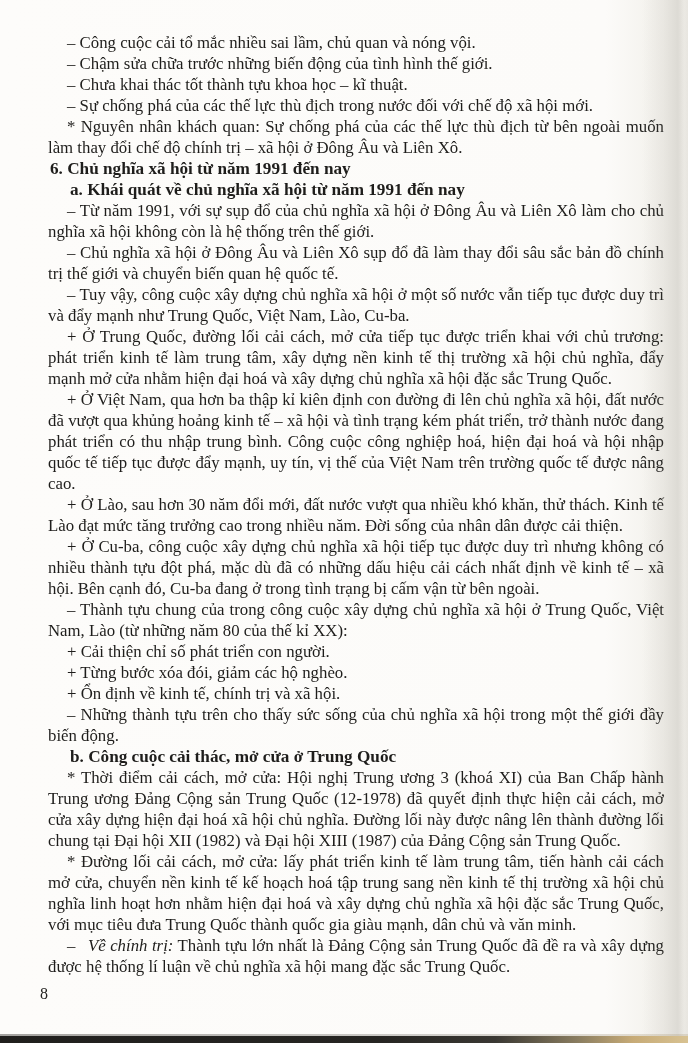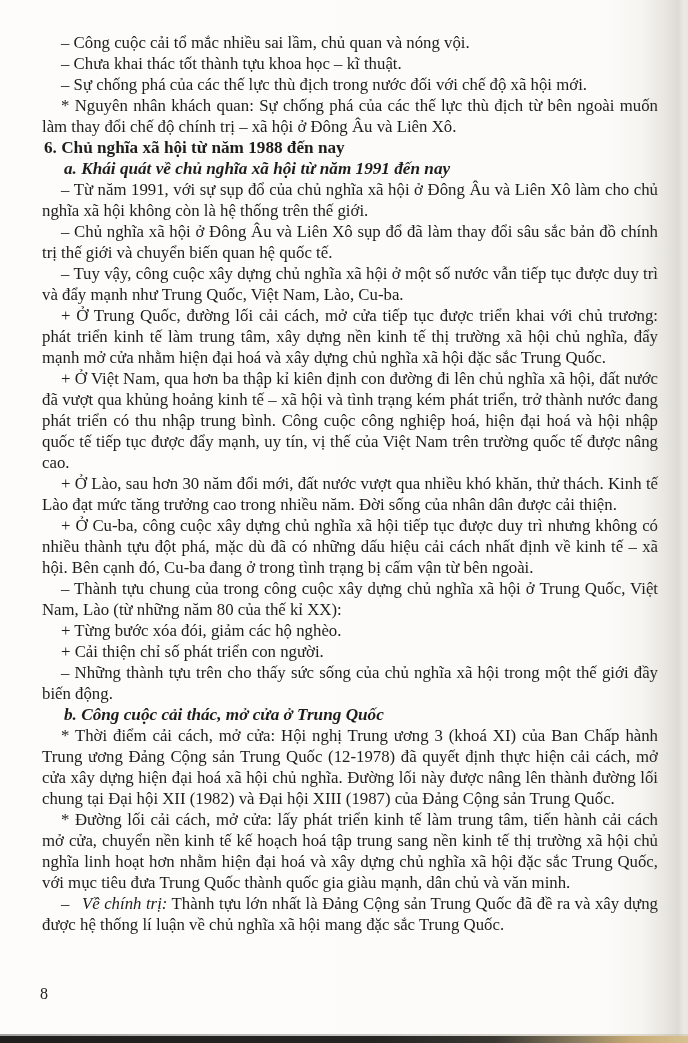--- a/index.html
+++ b/index.html
@@ -15,41 +15,40 @@
     font-family: "Liberation Serif", "DejaVu Serif", serif;
     color: #1e1d1b;
   }
   .page {
     position: absolute;
     inset: 0;
     background: linear-gradient(to right, #fdfcfa 0%, #fcfbf9 88%, #f3f1ec 96%, #f6f4ef 100%);
   }
   .content {
     position: absolute;
-    left: 42px;
+    left: 48px;
     top: 32px;
     width: 616px;
   }
   .content p {
     margin: 0;
     font-size: 16.8px;
     line-height: 21px;
   }
   p.para {
     text-align: justify;
     text-indent: 19px;
   }
   p.h1 {
     font-weight: bold;
     font-size: 17.2px;
     text-indent: 2px;
   }
   p.h2 {
     font-weight: bold;
-    font-style: italic;
     font-size: 17.2px;
     text-indent: 22px;
   }
   .em-lead {
     font-style: italic;
     margin-left: 8px;
   }
   .page-num {
     position: absolute;
     left: 40px;
@@ -96,35 +95,37 @@
       rgba(120,117,110,0.35) 60%,
       rgba(170,150,110,0.25) 100%);
   }
 </style>
 </head>
 <body>
 
 <div class="page">
   <div class="content" id="doc-body">
       <p class="para">– Công cuộc cải tổ mắc nhiều sai lầm, chủ quan và nóng vội.</p>
+      <p class="para">– Chậm sửa chữa trước những biến động của tình hình thế giới.</p>
       <p class="para">– Chưa khai thác tốt thành tựu khoa học – kĩ thuật.</p>
       <p class="para">– Sự chống phá của các thế lực thù địch trong nước đối với chế độ xã hội mới.</p>
       <p class="para">* Nguyên nhân khách quan: Sự chống phá của các thế lực thù địch từ bên ngoài muốn làm thay đổi chế độ chính trị – xã hội ở Đông Âu và Liên Xô.</p>
-      <p class="h1">6. Chủ nghĩa xã hội từ năm 1988 đến nay</p>
+      <p class="h1">6. Chủ nghĩa xã hội từ năm 1991 đến nay</p>
       <p class="h2">a. Khái quát về chủ nghĩa xã hội từ năm 1991 đến nay</p>
       <p class="para">– Từ năm 1991, với sự sụp đổ của chủ nghĩa xã hội ở Đông Âu và Liên Xô làm cho chủ nghĩa xã hội không còn là hệ thống trên thế giới.</p>
       <p class="para">– Chủ nghĩa xã hội ở Đông Âu và Liên Xô sụp đổ đã làm thay đổi sâu sắc bản đồ chính trị thế giới và chuyển biến quan hệ quốc tế.</p>
       <p class="para">– Tuy vậy, công cuộc xây dựng chủ nghĩa xã hội ở một số nước vẫn tiếp tục được duy trì và đẩy mạnh như Trung Quốc, Việt Nam, Lào, Cu-ba.</p>
       <p class="para">+ Ở Trung Quốc, đường lối cải cách, mở cửa tiếp tục được triển khai với chủ trương: phát triển kinh tế làm trung tâm, xây dựng nền kinh tế thị trường xã hội chủ nghĩa, đẩy mạnh mở cửa nhằm hiện đại hoá và xây dựng chủ nghĩa xã hội đặc sắc Trung Quốc.</p>
       <p class="para">+ Ở Việt Nam, qua hơn ba thập kỉ kiên định con đường đi lên chủ nghĩa xã hội, đất nước đã vượt qua khủng hoảng kinh tế – xã hội và tình trạng kém phát triển, trở thành nước đang phát triển có thu nhập trung bình. Công cuộc công nghiệp hoá, hiện đại hoá và hội nhập quốc tế tiếp tục được đẩy mạnh, uy tín, vị thế của Việt Nam trên trường quốc tế được nâng cao.</p>
       <p class="para">+ Ở Lào, sau hơn 30 năm đổi mới, đất nước vượt qua nhiều khó khăn, thử thách. Kinh tế Lào đạt mức tăng trưởng cao trong nhiều năm. Đời sống của nhân dân được cải thiện.</p>
       <p class="para">+ Ở Cu-ba, công cuộc xây dựng chủ nghĩa xã hội tiếp tục được duy trì nhưng không có nhiều thành tựu đột phá, mặc dù đã có những dấu hiệu cải cách nhất định về kinh tế – xã hội. Bên cạnh đó, Cu-ba đang ở trong tình trạng bị cấm vận từ bên ngoài.</p>
       <p class="para">– Thành tựu chung của trong công cuộc xây dựng chủ nghĩa xã hội ở Trung Quốc, Việt Nam, Lào (từ những năm 80 của thế kỉ XX):</p>
+      <p class="para">+ Cải thiện chỉ số phát triển con người.</p>
       <p class="para">+ Từng bước xóa đói, giảm các hộ nghèo.</p>
-      <p class="para">+ Cải thiện chỉ số phát triển con người.</p>
+      <p class="para">+ Ổn định về kinh tế, chính trị và xã hội.</p>
       <p class="para">– Những thành tựu trên cho thấy sức sống của chủ nghĩa xã hội trong một thế giới đầy biến động.</p>
       <p class="h2">b. Công cuộc cải thác, mở cửa ở Trung Quốc</p>
       <p class="para">* Thời điểm cải cách, mở cửa: Hội nghị Trung ương 3 (khoá XI) của Ban Chấp hành Trung ương Đảng Cộng sản Trung Quốc (12-1978) đã quyết định thực hiện cải cách, mở cửa xây dựng hiện đại hoá xã hội chủ nghĩa. Đường lối này được nâng lên thành đường lối chung tại Đại hội XII (1982) và Đại hội XIII (1987) của Đảng Cộng sản Trung Quốc.</p>
       <p class="para">* Đường lối cải cách, mở cửa: lấy phát triển kinh tế làm trung tâm, tiến hành cải cách mở cửa, chuyển nền kinh tế kế hoạch hoá tập trung sang nền kinh tế thị trường xã hội chủ nghĩa linh hoạt hơn nhằm hiện đại hoá và xây dựng chủ nghĩa xã hội đặc sắc Trung Quốc, với mục tiêu đưa Trung Quốc thành quốc gia giàu mạnh, dân chủ và văn minh.</p>
       <p class="para">– <span class="em-lead">Về chính trị:</span> Thành tựu lớn nhất là Đảng Cộng sản Trung Quốc đã đề ra và xây dựng được hệ thống lí luận về chủ nghĩa xã hội mang đặc sắc Trung Quốc.</p>
     </div>
   <div class="page-num">8</div>
   <div class="right-shadow"></div>
   <div class="bottom-band-top"></div>
   <div class="bottom-band"></div>

